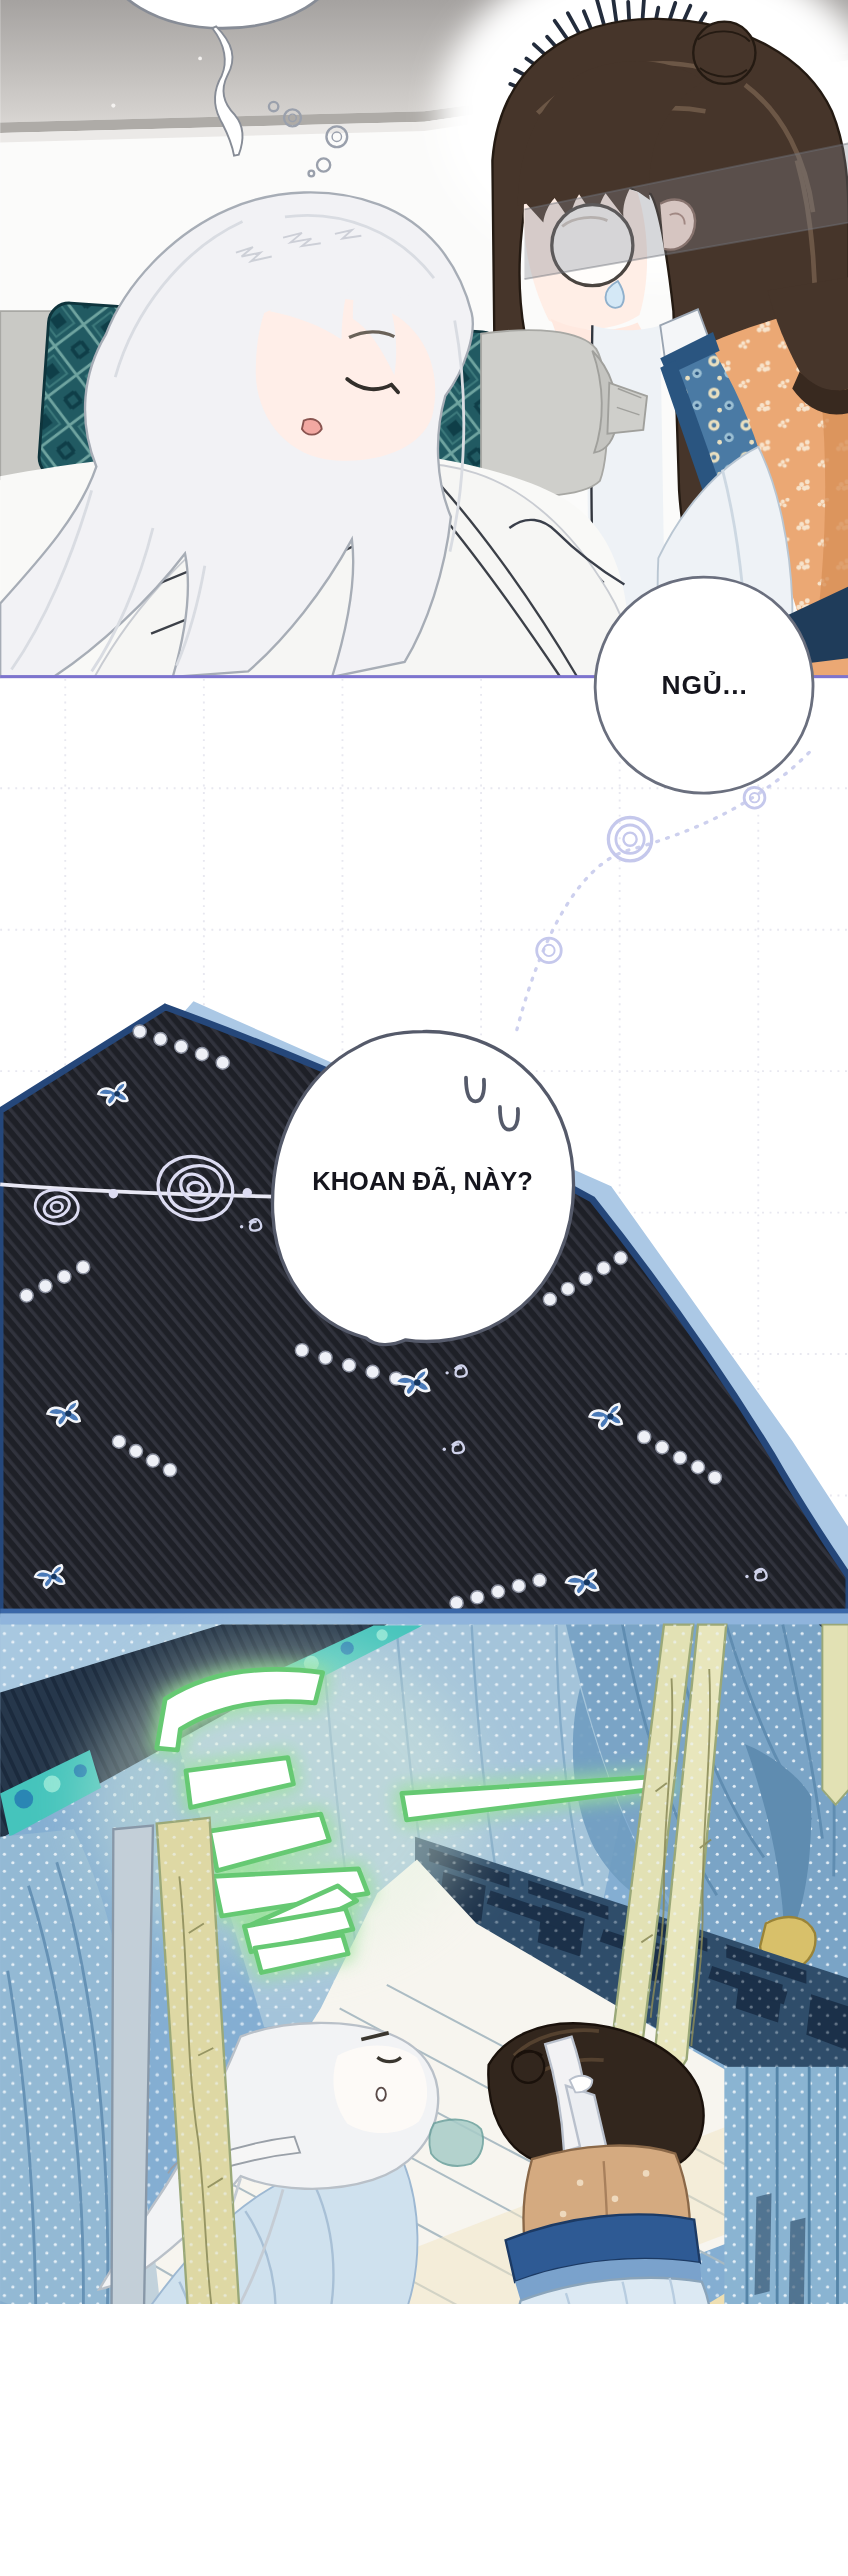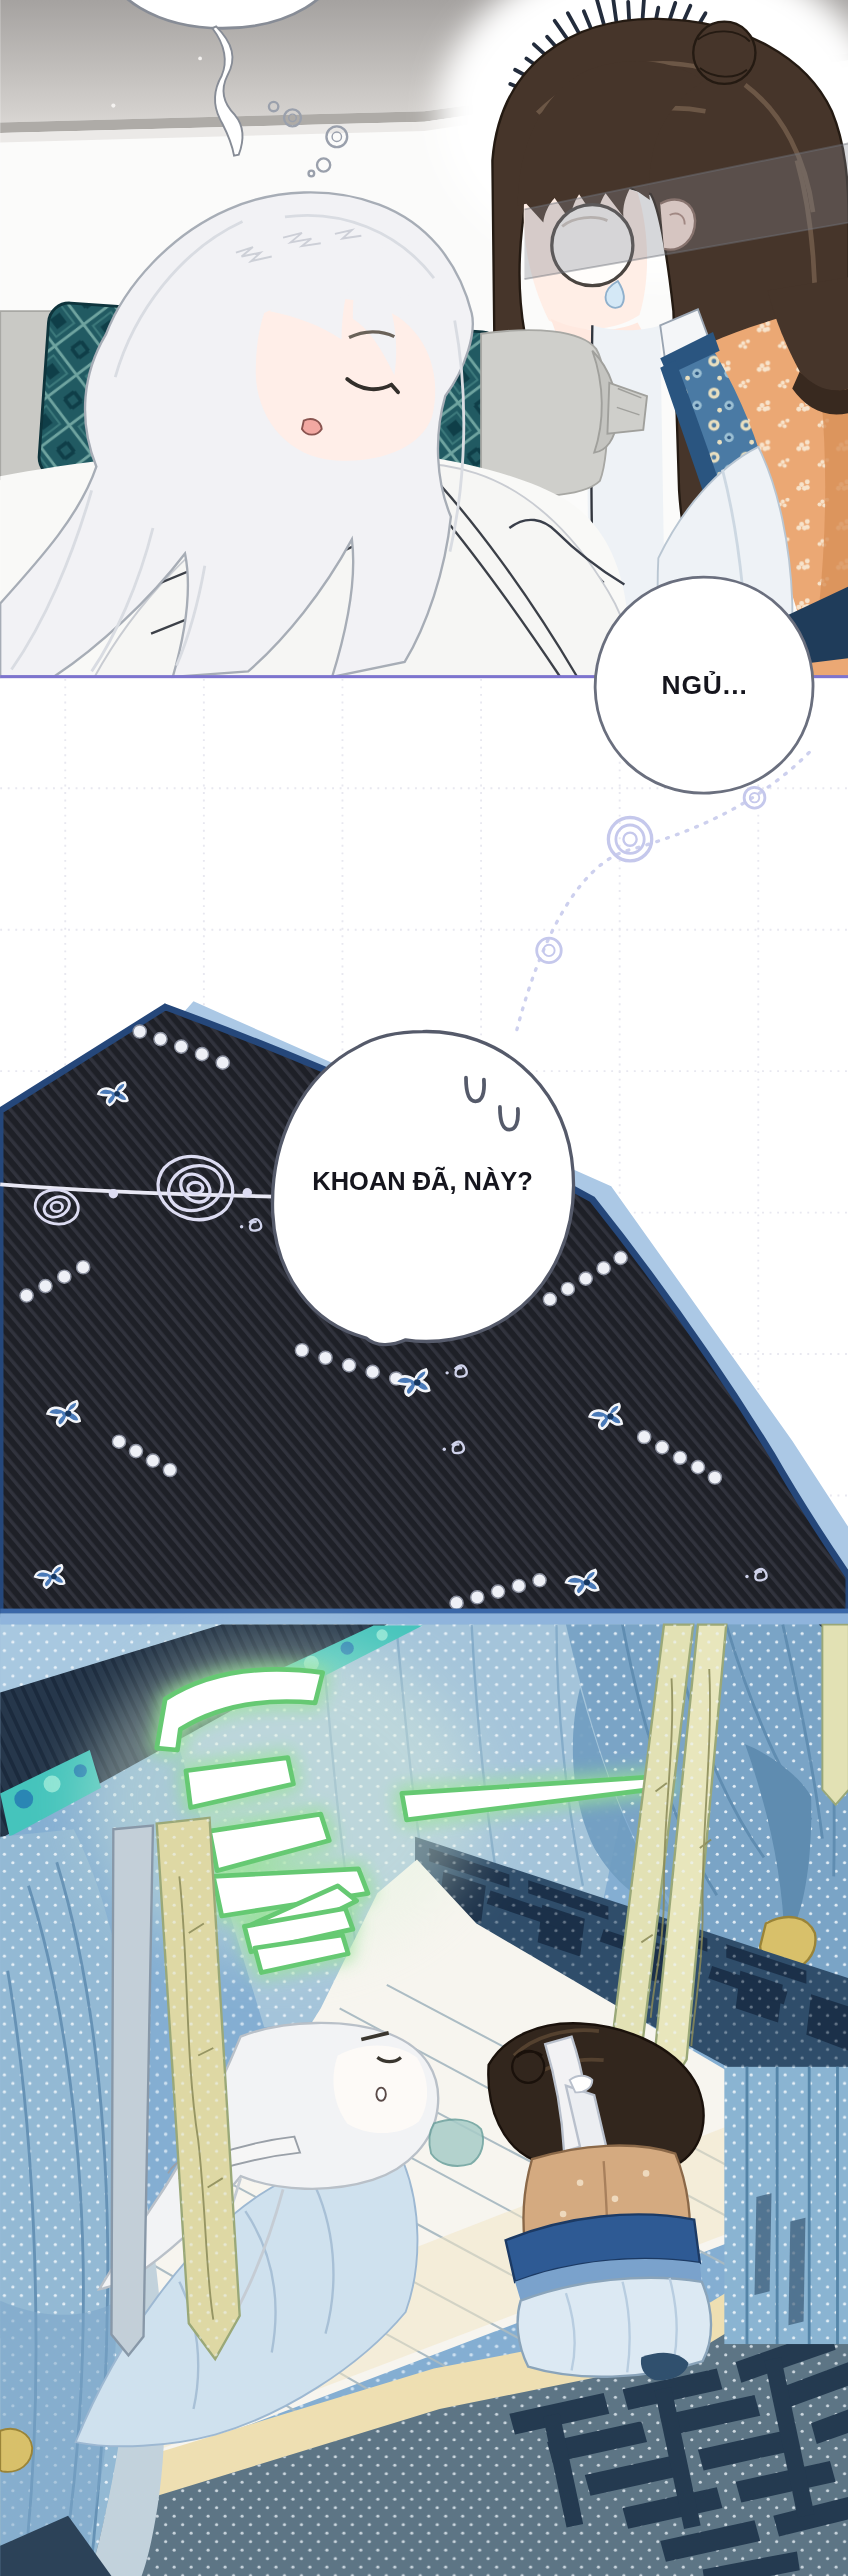--- a/index.html
+++ b/index.html
@@ -1,17 +1,17 @@
 <!DOCTYPE html>
 <html style="font-size:15px"><head>
 <meta charset="utf-8">
 <style>
 html,body{margin:0;padding:0;background:#ffffff;}
 *{font-family:"Liberation Sans",sans-serif;}
-.wrap{width:849px;height:2576px;position:relative;overflow:hidden;}
+.wrap{width:849px;height:2304px;position:relative;overflow:hidden;}
 </style>
 </head>
 <body>
 <div class="wrap">
 <svg width="849" height="2576" viewBox="0 0 900 2732" xmlns="http://www.w3.org/2000/svg">
 <defs>
 <linearGradient id="ceilg" x1="0" y1="0" x2="0" y2="1">
 <stop offset="0" stop-color="#a5a2a0"></stop>
           <stop offset="0.6" stop-color="#c3c0bd"></stop>
           <stop offset="1" stop-color="#d8d5d2"></stop>

